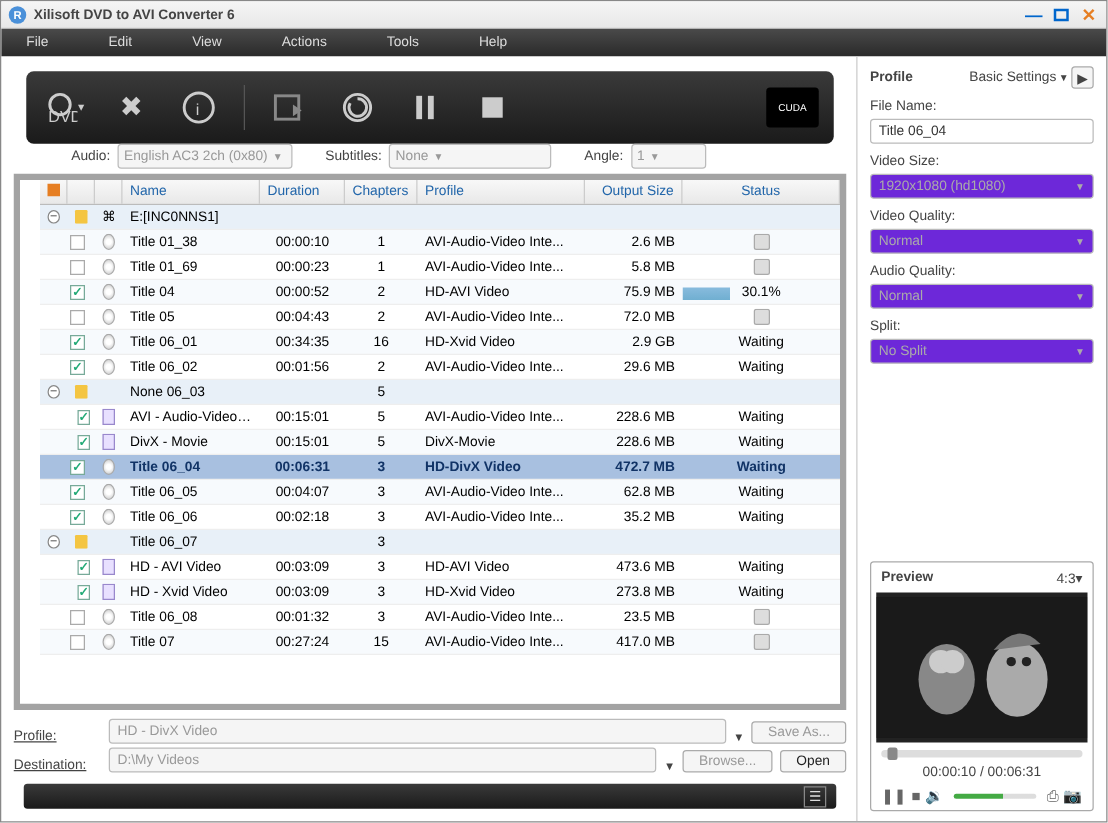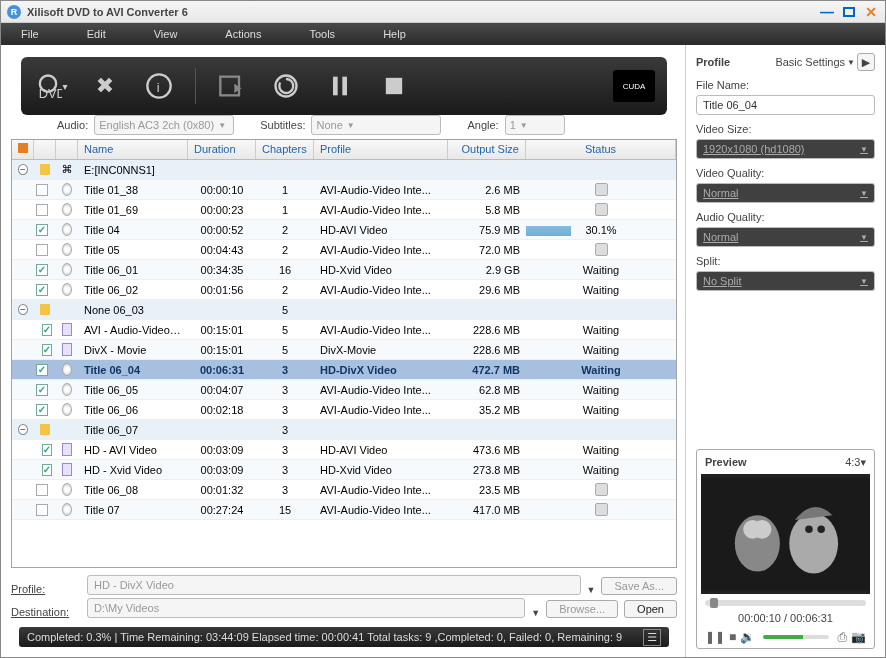--- a/index.html
+++ b/index.html
@@ -17,21 +17,21 @@
 .toolbar { height:58px; margin:6px 10px 0 10px; background:linear-gradient(#3a3a3a,#1a1a1a); border-radius:6px; display:flex; align-items:center; padding:0 12px; gap:18px; }
 .tbtn { width:36px; height:36px; display:flex; align-items:center; justify-content:center; color:#ccc; font-size:22px; cursor:pointer; }
 .tbtn svg { width:28px; height:28px; fill:#ccc; }
 .tool-spacer { flex:1; }
 .cuda { width:42px; height:32px; background:#000; color:#fff; font-size:8px; display:flex; align-items:center; justify-content:center; border-radius:3px; }
 .content { flex:1; display:flex; overflow:hidden; }
 .left { flex:1; display:flex; flex-direction:column; padding:6px 8px 4px 10px; overflow:hidden; }
 .combos { display:flex; align-items:center; gap:6px; margin-bottom:4px; color:#444; }
 .combo { display:flex; align-items:center; border:1px solid #bbb; background:#f5f5f5; height:20px; border-radius:3px; padding:0 4px; color:#999; }
 .combo .arrow { margin-left:4px; font-size:8px; }
-.table-wrap { flex:1; border:1px solid #a3a3a3; overflow:hidden; display:flex; flex-direction:column; }
+.table-wrap { flex:1; border:5px solid #a3a3a3; overflow:hidden; display:flex; flex-direction:column;padding-left:16px; }
 .thead { display:flex; background:linear-gradient(#f8f8f8,#e8e8e8); border-bottom:1px solid #bbb; height:20px; color:#2266aa; }
 .th { padding:3px 6px; border-right:1px solid #ccc; }
 .th.w0{width:22px}.th.w1{width:22px}.th.w2{width:22px}.th.w3{width:110px}.th.w4{width:68px}.th.w5{width:58px}.th.w6{width:134px}.th.w7{width:78px;text-align:right}.th.w8{flex:1;text-align:center}
 .tbody { flex:1; overflow-y:auto; background:#fff; }
 .row { display:flex; height:20px; align-items:center; border-bottom:1px solid #eee; }
 .row.hdr { background:#e8f0f8; font-weight:normal; }
 .row.sel { background:#a8c0e0; color:#113366; font-weight:bold; }
 .row.alt { background:#f7fafd; }
 .cell { padding:0 6px; overflow:hidden; white-space:nowrap; text-overflow:ellipsis; }
 .cell.w0{width:22px;display:flex;align-items:center;justify-content:center}
@@ -57,21 +57,21 @@
 .brow .fld{flex:1;border:1px solid #bbb;background:#f5f5f5;height:20px;border-radius:3px;padding:2px 6px;color:#999;display:flex;align-items:center;}
 .brow .btn{border:1px solid #aaa;padding:2px 12px;border-radius:3px;background:#f5f5f5;color:#999;}
 .brow .btn.act{color:#222;}
 .status{height:20px;background:linear-gradient(#3a3a3a,#1a1a1a);color:#ddd;display:flex;align-items:center;padding:0 8px;font-size:10px;margin:2px 8px 6px 8px;border-radius:3px;}
 .right { width:200px; border-left:1px solid #ccc; display:flex; flex-direction:column; padding:8px 10px; gap:4px; }
 .r-head{display:flex;align-items:center;justify-content:space-between;color:#444;}
 .r-head b{font-weight:bold;}
 .r-arrow{width:18px;height:18px;border:1px solid #aaa;border-radius:3px;display:flex;align-items:center;justify-content:center;background:#f5f5f5;}
 .r-lbl{color:#444;margin-top:4px;}
 .r-fld{border:1px solid #bbb;background:#fff;height:20px;border-radius:3px;padding:2px 6px;color:#333;display:flex;align-items:center;justify-content:space-between;}
-.r-fld.dis{background:#404040;color:#aaa;text-decoration:underline;}
+.r-fld.dis{background:#6d28d9;color:#aaa;}
 .preview-box{border:1px solid #aaa;border-radius:3px;margin-top:auto;padding:4px;}
 .pv-head{display:flex;justify-content:space-between;padding:2px 4px;color:#444;}
 .pv-img{width:100%;height:120px;background:#222;display:flex;align-items:center;justify-content:center;overflow:hidden;margin:3px 0;}
 .pv-img svg{width:100%;height:100%;}
 .pv-slider{height:6px;background:#ddd;border-radius:3px;position:relative;margin:6px 4px;}
 .pv-slider .thumb{width:8px;height:10px;background:#888;position:absolute;left:3%;top:-2px;border-radius:2px;}
 .pv-time{text-align:center;color:#444;}
 .pv-ctrls{display:flex;align-items:center;gap:4px;margin-top:6px;padding:0 4px;}
 .pv-ctrls span{cursor:pointer;color:#666;font-size:12px;}
 .vol{flex:1;height:4px;background:linear-gradient(90deg,#4a4 60%,#ddd 60%);border-radius:2px;margin:0 4px;}
@@ -472,21 +472,20 @@
       <span class="lbl">Destination:</span>
       <div class="fld">
             <span>D:\My Videos</span>
           </div>
       <span style="font-size:9px">▼</span>
       <div class="btn">Browse...</div>
       <div class="btn act">Open</div>
     </div>
   </div>
   <div class="status">
-    <span>Completed: 0.3% | Time Remaining: 03:44:09 Elapsed time: 00:00:41 Total tasks: 9 ,Completed: 0, Failed: 0, Remaining: 9</span>
     <span style="flex:1"></span>
     <span style="border:1px solid #888;padding:1px 3px">☰</span>
   </div>
 </div>
 
 <div class="right">
   <div class="r-head">
     <b>Profile</b>
     <span style="display:flex;align-items:center;gap:2px">
       <span>Basic Settings</span>

